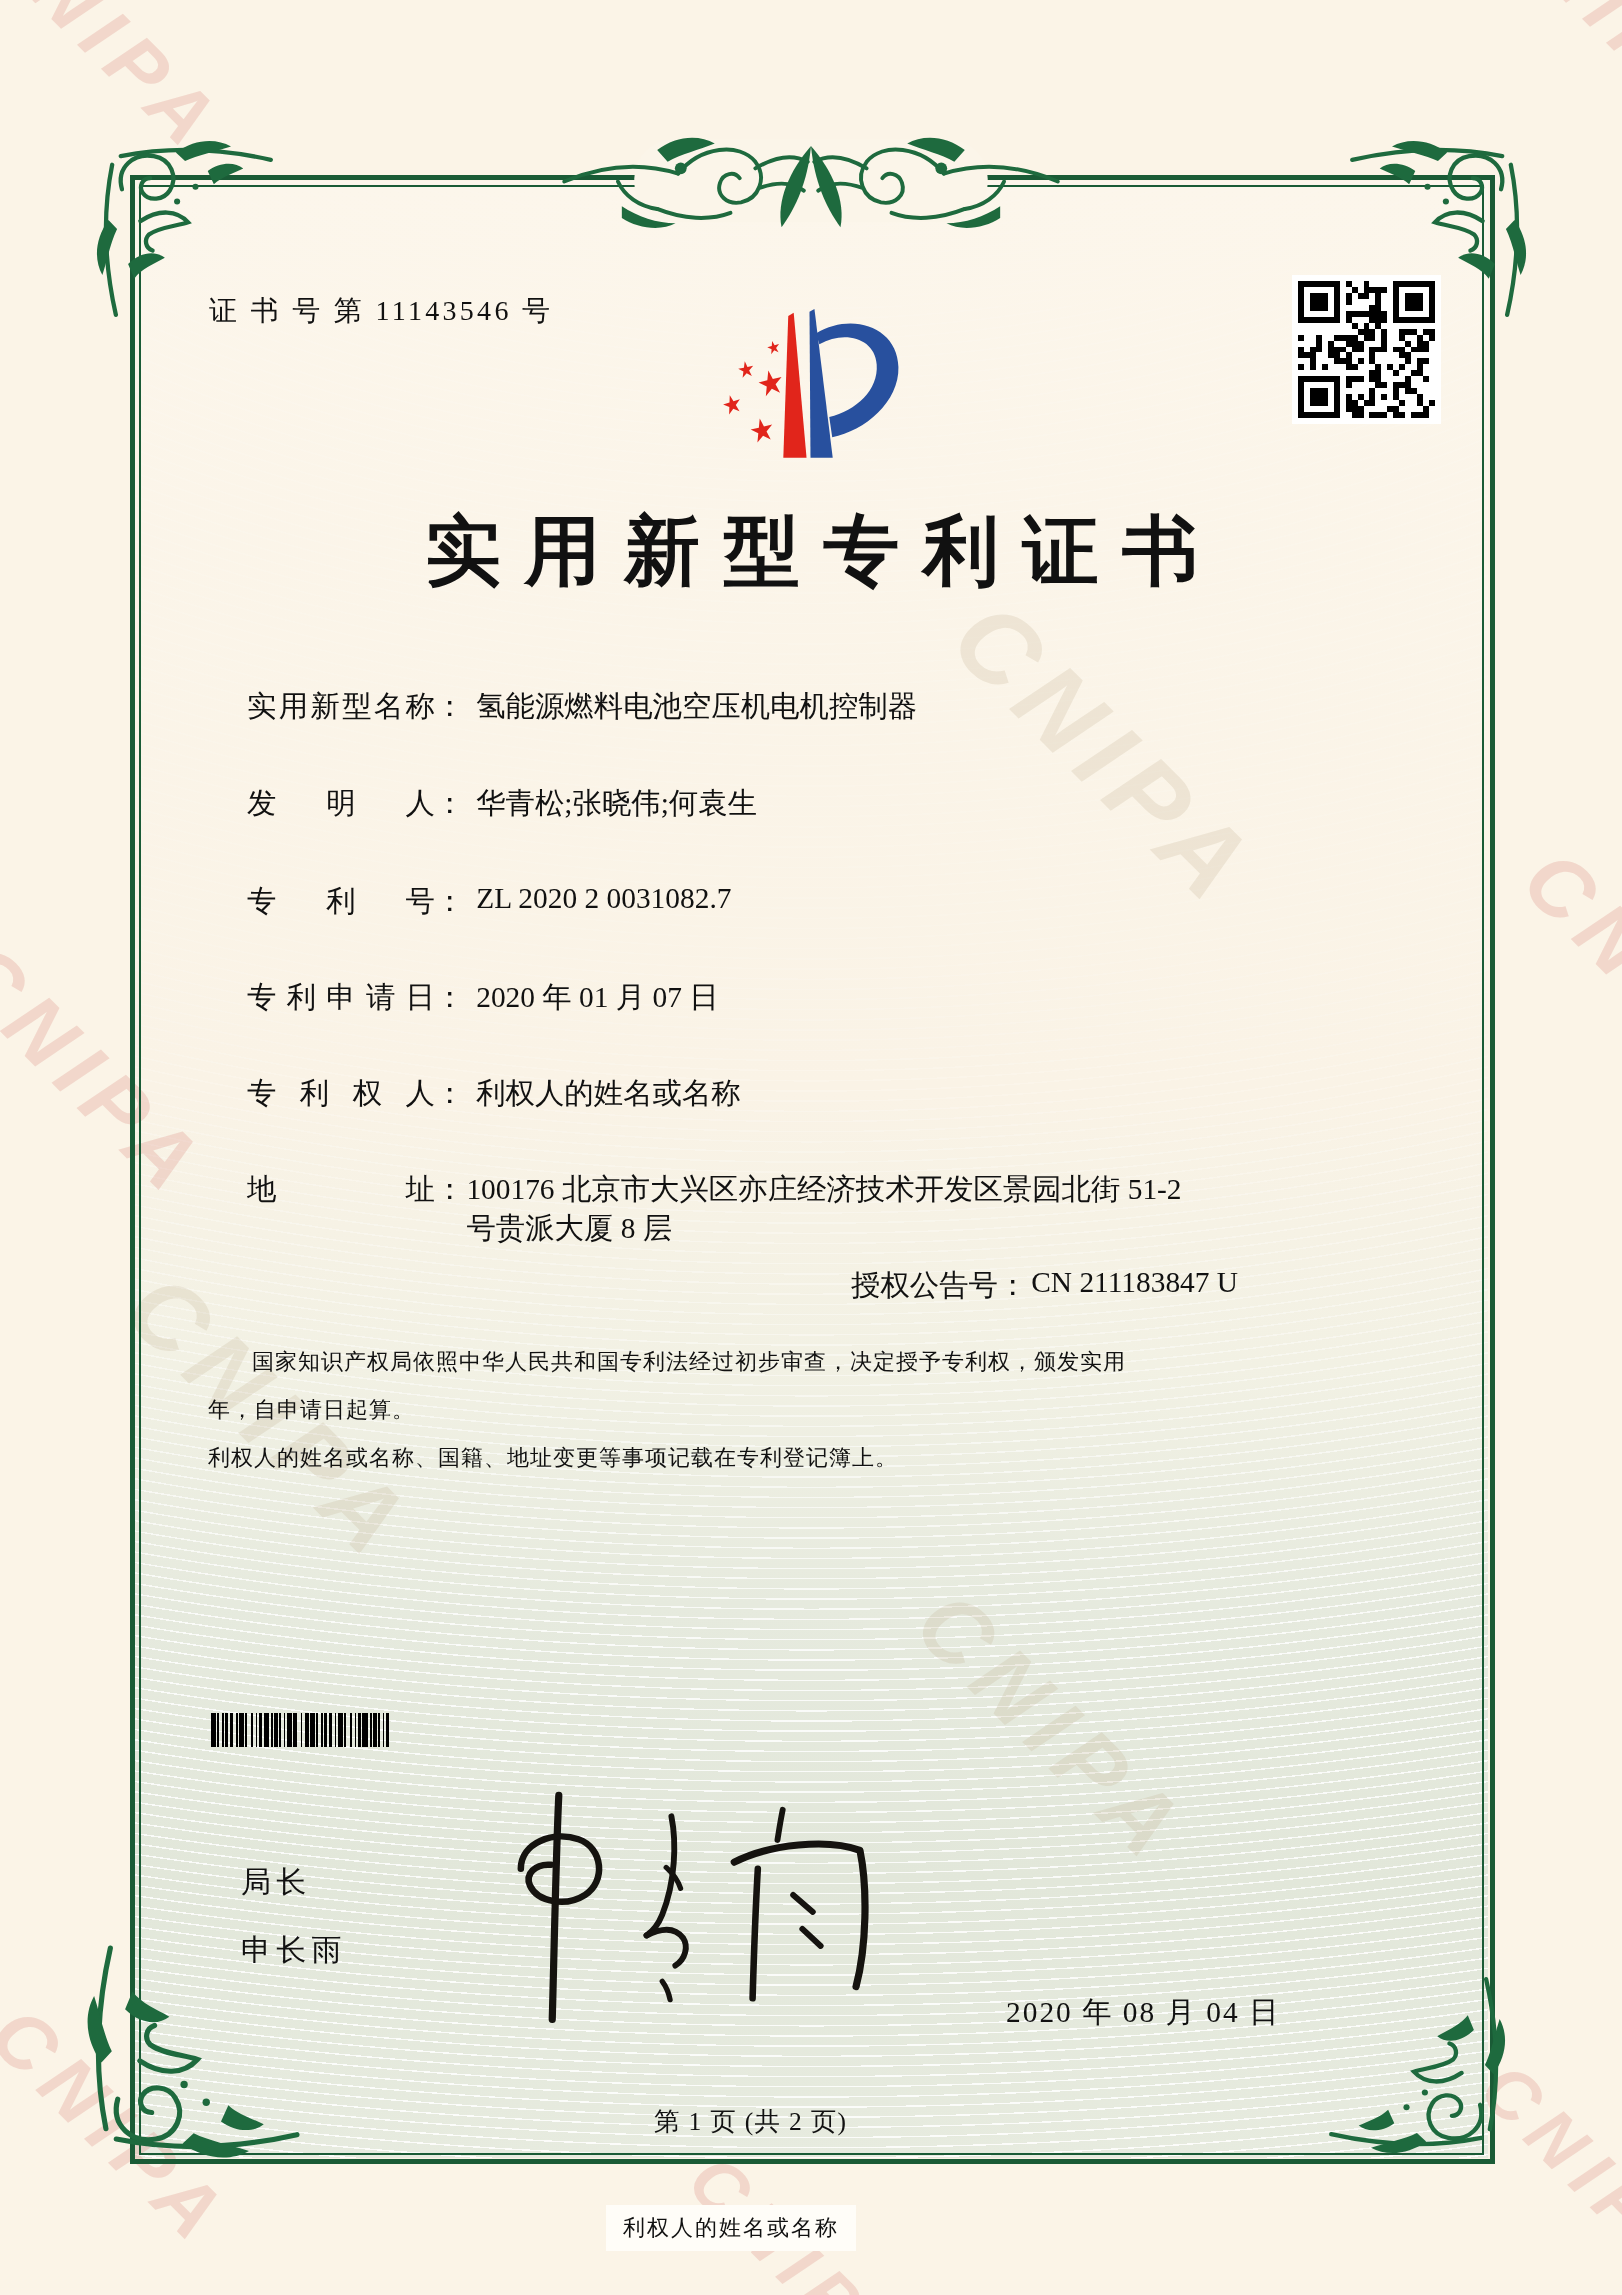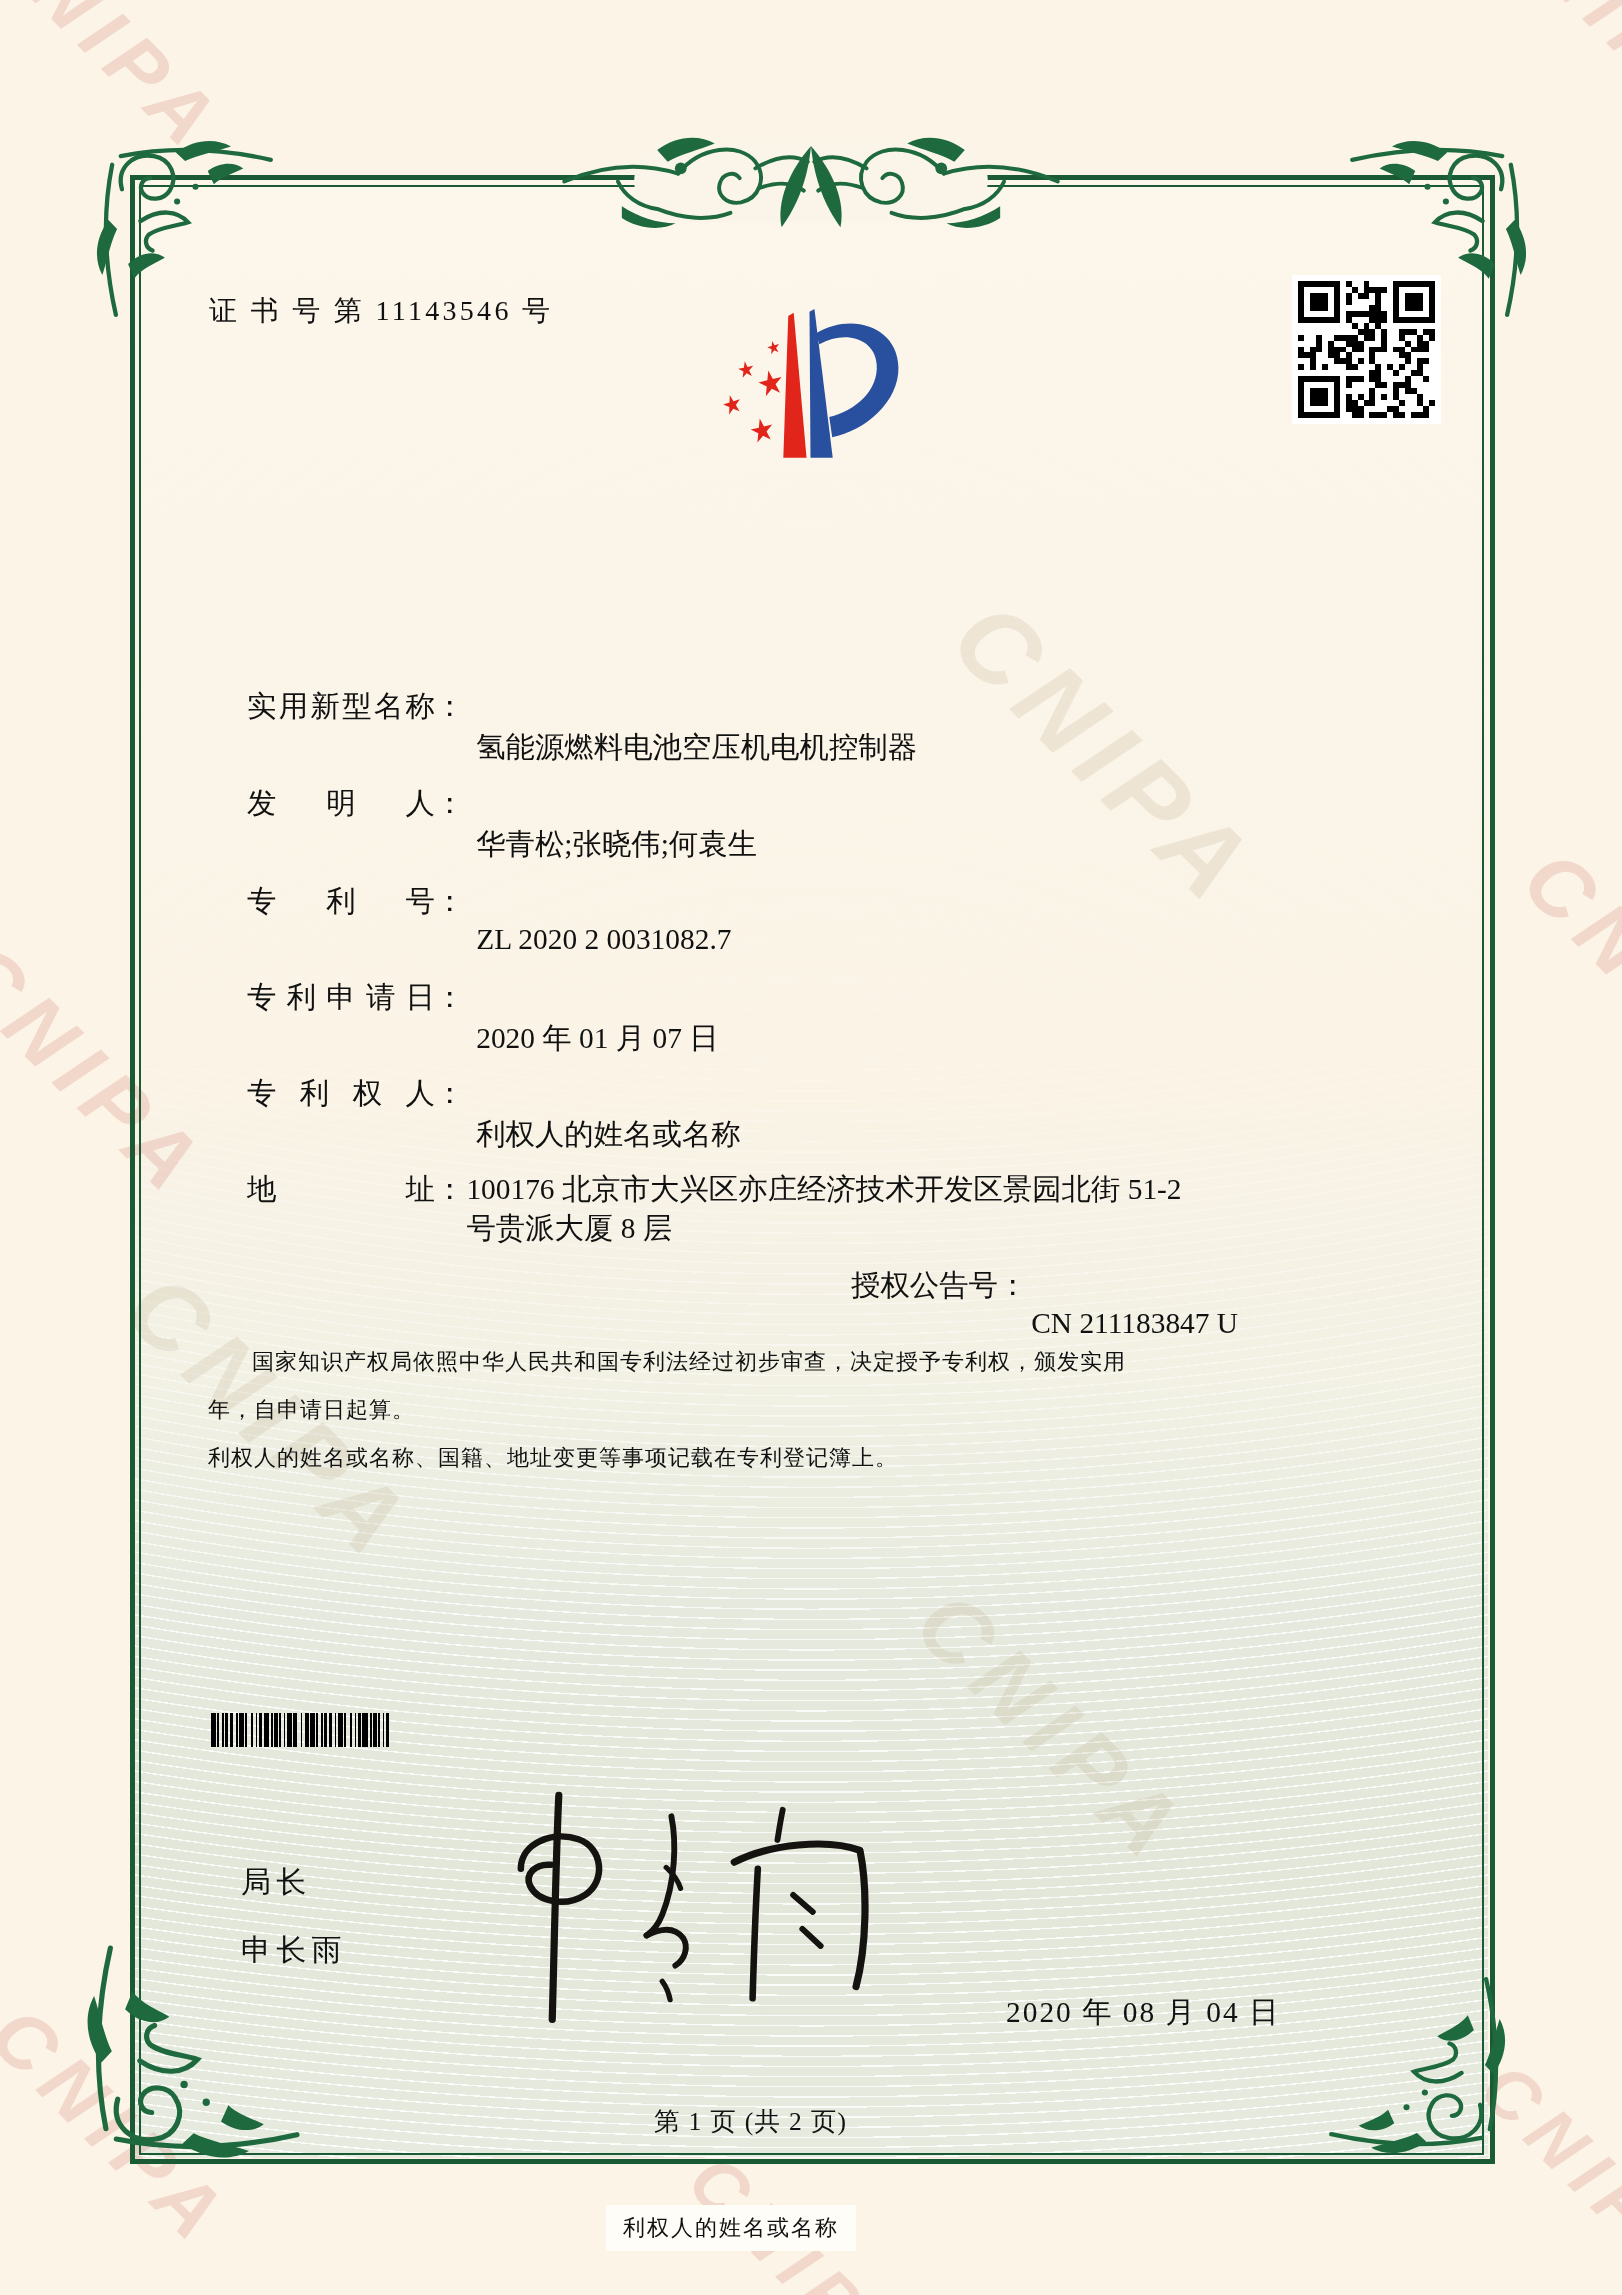--- a/index.html
+++ b/index.html
@@ -40,21 +40,21 @@
 
   .content{position:absolute;inset:0;z-index:4;}
   .abs{position:absolute;}
 
   .cert-no{left:209px;top:292px;font-size:28px;letter-spacing:3.3px;}
   .title{left:0;right:0;top:501px;text-align:center;font-size:76px;font-weight:bold;letter-spacing:23.6px;padding-left:23.6px;}
 
   .row{left:229px;font-size:29.4px;white-space:nowrap;}
   .lbl{display:inline-block;width:188px;text-align:justify;text-align-last:justify;vertical-align:top;margin-left:18px;}
   .colon{display:inline-block;vertical-align:top;}
-  .val{display:inline-block;margin-left:11.8px;vertical-align:top;margin-top:41px;}
+  .val{display:inline-block;margin-left:11.8px;vertical-align:top;}
   .val-block{display:inline-block;margin-left:2px;width:995px;vertical-align:top;line-height:39px;white-space:normal;}
   .row2{left:851px;}
 
   .legal{left:208px;top:1338px;width:1214px;font-size:22px;line-height:48px;letter-spacing:1px;}
   .legal .ind{text-indent:2em;}
 
   .juzhang{left:241px;top:1862px;font-size:30px;letter-spacing:5.2px;}
   .shen{left:241px;top:1930px;font-size:30px;letter-spacing:5.2px;}
   .sig{left:475px;top:1790px;}
   .date{left:1006px;top:1993px;font-size:29.4px;letter-spacing:2px;}
@@ -334,20 +334,21 @@
         <rect x="13" y="23" width="1" height="1" fill="#000"></rect>
         <rect x="14" y="23" width="1" height="1" fill="#000"></rect>
         <rect x="15" y="23" width="1" height="1" fill="#000"></rect>
         <rect x="17" y="23" width="1" height="1" fill="#000"></rect>
         <rect x="18" y="23" width="1" height="1" fill="#000"></rect>
         <rect x="20" y="23" width="1" height="1" fill="#000"></rect>
         <rect x="21" y="23" width="1" height="1" fill="#000"></rect>
         <rect x="22" y="23" width="1" height="1" fill="#000"></rect>
       </svg>
 
+    <div class="abs title">实用新型专利证书</div>
 
     <div class="abs row" style="top:687px">
       <span class="lbl">实用新型名称</span><span class="colon">：</span><span class="val">氢能源燃料电池空压机电机控制器</span>
     </div>
     <div class="abs row" style="top:784px">
       <span class="lbl">发明人</span><span class="colon">：</span><span class="val">华青松;张晓伟;何袁生</span>
     </div>
     <div class="abs row" style="top:882px">
       <span class="lbl">专利号</span><span class="colon">：</span><span class="val">ZL 2020 2 0031082.7</span>
     </div>

